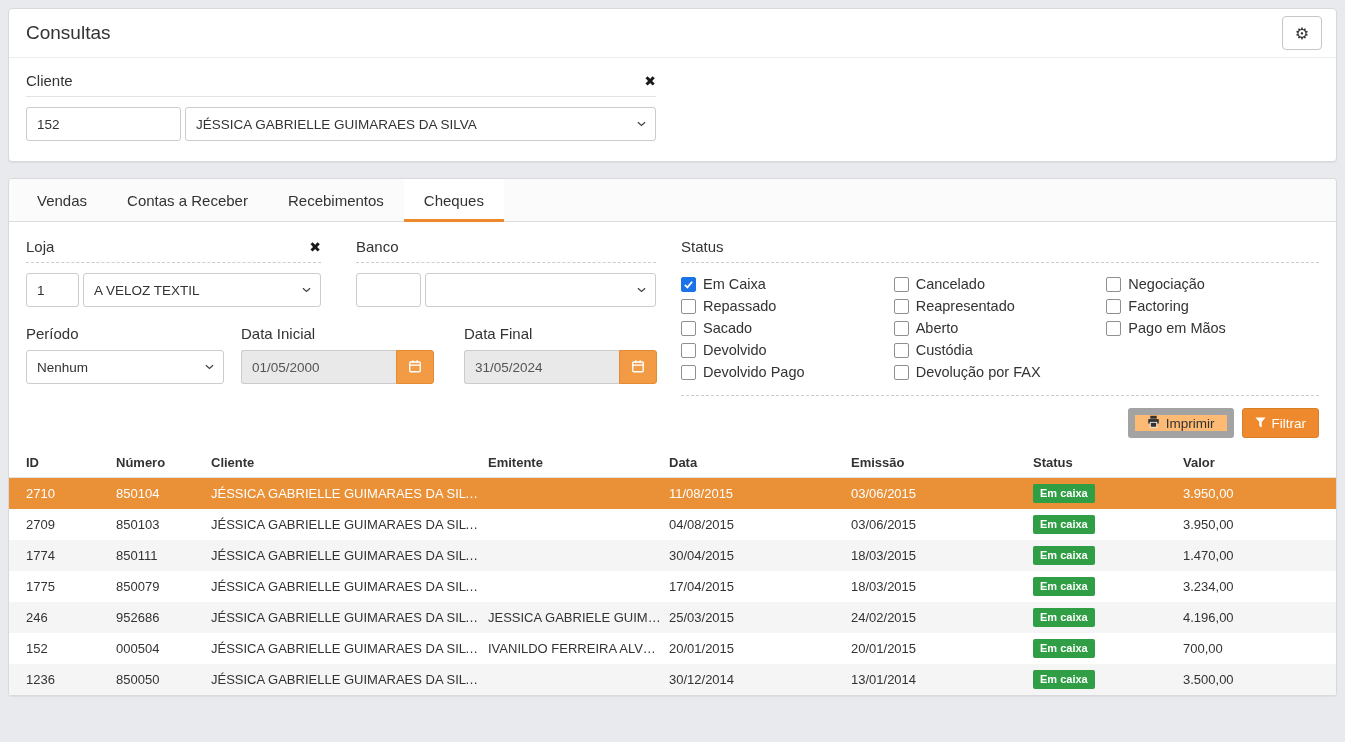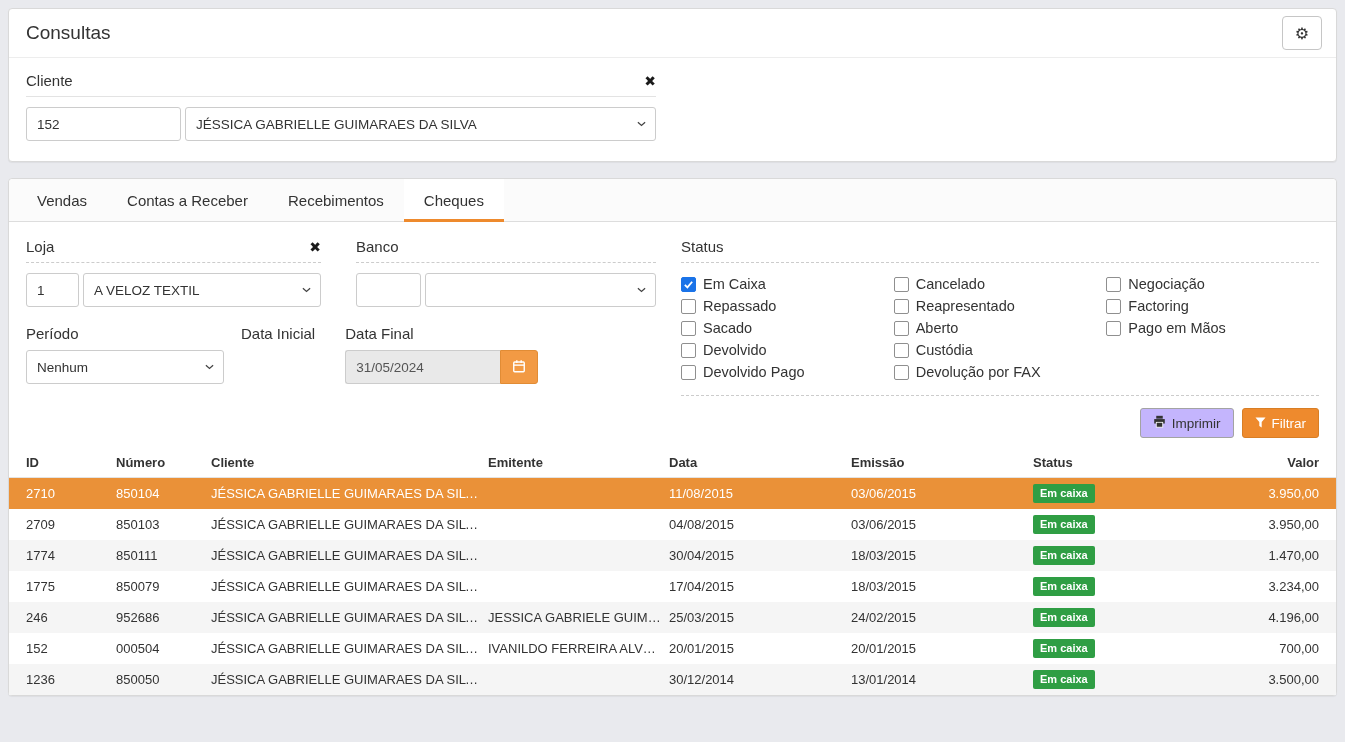--- a/index.html
+++ b/index.html
@@ -43,33 +43,33 @@
   .date-input{width:155px;height:34px;background:#e9e9e9;border:1px solid #ccc;border-right:none;border-radius:3px 0 0 3px;padding:0 10px;font-size:13.5px;color:#555;font-family:inherit}
   .cal-btn{width:38px;height:34px;background:var(--date-btn,#f29a44);border:1px solid #e18c35;border-radius:0 3px 3px 0;display:flex;align-items:center;justify-content:center;cursor:pointer}
   .status-group{flex:1;margin-left:25px}
   .checkbox-grid{display:grid;grid-template-columns:repeat(3,1fr);grid-template-rows:repeat(5,22px);grid-auto-flow:column;margin-top:4px}
   .check-item{display:flex;align-items:center;gap:7px;font-size:14.5px;cursor:pointer}
   .checkbox{width:15px;height:15px;min-width:15px;border:1px solid #8f8f8f;border-radius:2px;background:#fff;display:inline-flex;align-items:center;justify-content:center}
   .checkbox.checked{background:var(--check-blue,#1a73e8);border-color:var(--check-blue,#1a73e8)}
   .status-bottom-line{border-bottom:1px dashed #cccccc;margin-top:12px}
   .actions{display:flex;justify-content:flex-end;gap:8px;margin-top:12px}
   .btn{height:30px;display:inline-flex;align-items:center;gap:6px;padding:0 12px;font-size:13.5px;border-radius:3px;cursor:pointer;font-family:inherit}
-  .btn-gray{background:#c4b5fd;border:1px solid #a3a3a3;color:#333}
+  .btn-gray{background:#fdba74;border:7px solid #a3a3a3;color:#333}
   .btn-orange{background:var(--accent,#ee8a2d);border:1px solid #d87e25;color:#fff}
   
   .table{margin-top:10px}
   .thead,.trow{display:flex;align-items:center;padding:0 17px}
   .thead{height:30px;border-bottom:1px solid #e3e3e3;font-weight:bold}
   .trow{height:31px}
   .trow.stripe{background:#f5f5f5}
   .trow.selected{background:var(--selected-row,#ea9138);color:#fff}
   .tcell{font-size:13px;white-space:nowrap;overflow:hidden;text-overflow:ellipsis;padding-right:8px}
   .col-id{width:90px}.col-numero{width:95px}.col-cliente{width:277px}.col-emitente{width:181px}
   .col-data{width:182px}.col-emissao{width:182px}.col-status{width:150px}
-  .col-valor{flex:1;text-align:right;padding-right:0}
+  .col-valor{flex:1;padding-right:0}
   .badge{background:var(--badge-green,#2f9e44);color:#fff;font-size:11px;font-weight:bold;padding:3px 7px;border-radius:2px;display:inline-block;line-height:1.1}
 </style>
 </head>
 <body>
 
 <div class="page">
 
   <div class="card card-top">
     <div class="card-top-header">
       <div class="page-title">Consultas</div>
@@ -155,20 +155,31 @@
                 <span class="select-text">Nenhum</span>
                 <span class="chevron">
                     <svg width="9" height="6" viewBox="0 0 10 6">
                       <path d="M1 1l4 3.6L9 1" fill="none" stroke="#444" stroke-width="1.4"></path>
                     </svg>
                   </span>
               </div>
             </div>
             <div class="data-group">
               <span class="small-label">Data Inicial</span>
+              <div class="input-group">
+                <input class="date-input" value="01/05/2000" style="">
+                <button class="cal-btn">
+                  <span><svg width="14" height="14" viewBox="0 0 16 16" fill="none" stroke="#fff" stroke-width="1.6">
+                        <rect x="2" y="3.5" width="12" height="11" rx="1"></rect>
+                        <line x1="2" y1="7" x2="14" y2="7"></line>
+                        <line x1="5.5" y1="1.5" x2="5.5" y2="4.5"></line>
+                        <line x1="10.5" y1="1.5" x2="10.5" y2="4.5"></line>
+                      </svg></span>
+                </button>
+              </div>
             </div>
             <div class="data-group data-group2">
               <span class="small-label">Data Final</span>
               <div class="input-group">
                 <input class="date-input" value="31/05/2024" style="">
                 <button class="cal-btn">
                   <span><svg width="14" height="14" viewBox="0 0 16 16" fill="none" stroke="#fff" stroke-width="1.6">
                         <rect x="2" y="3.5" width="12" height="11" rx="1"></rect>
                         <line x1="2" y1="7" x2="14" y2="7"></line>
                         <line x1="5.5" y1="1.5" x2="5.5" y2="4.5"></line>

